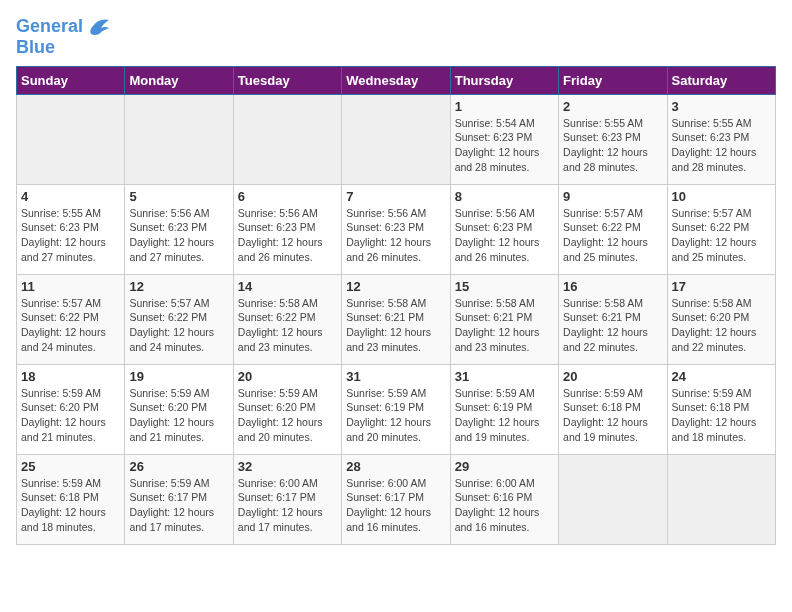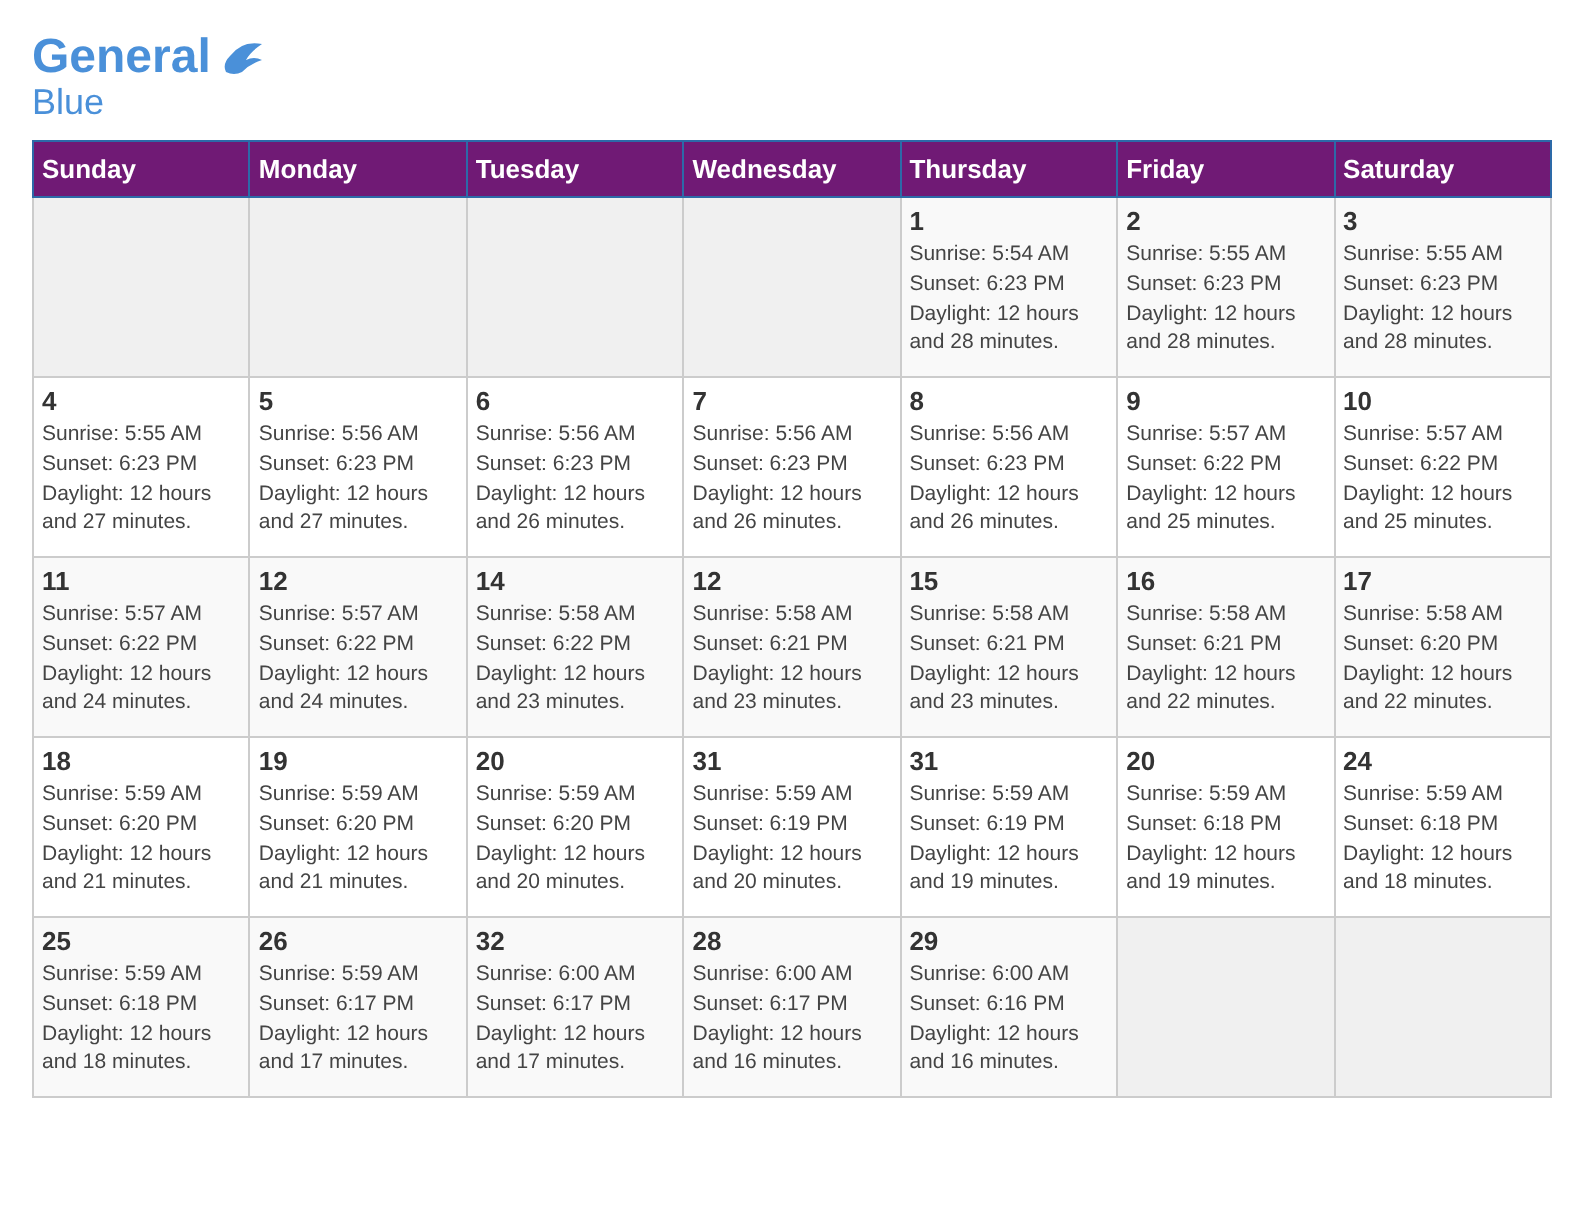--- a/index.html
+++ b/index.html
@@ -15,21 +15,21 @@
       justify-content: space-between;
       align-items: flex-start;
       margin-bottom: 8px;
     }
     .logo {
       display: flex;
       align-items: center;
       gap: 2px;
     }
     .logo-text {
-      font-size: 24px;
+      font-size: 18px;
       font-weight: bold;
       color: #333;
       line-height: 1.1;
     }
     .logo-text span {
       color: #4a90d9;
     }
     .title-block {
       text-align: right;
     }
@@ -92,21 +92,21 @@
 
 <div class="header">
   <div class="logo">
     <div style="display:flex;flex-direction:column;align-items:flex-start;">
       <div style="display:flex;align-items:center;gap:2px;">
         <span class="logo-text"><span>General</span></span>
         <svg width="26" height="22" viewBox="0 0 26 22">
           <path d="M8 10 Q14 2 24 4 Q18 8 16 12 Q20 10 24 12 Q18 14 14 18 Q10 20 6 18 Q4 14 8 10Z" fill="#4a90d9"></path>
         </svg>
       </div>
-      <span class="logo-text" style="color:#4a90d9;font-size:18px;font-weight:normal;">Blue</span>
+      <span class="logo-text" style="color:#4a90d9;font-size:18px;font-weight:bold;">Blue</span>
     </div>
   </div>
 </div>
 
 <table>
   <thead>
     <tr>
     <th>Sunday</th>
         <th>Monday</th>
         <th>Tuesday</th>

